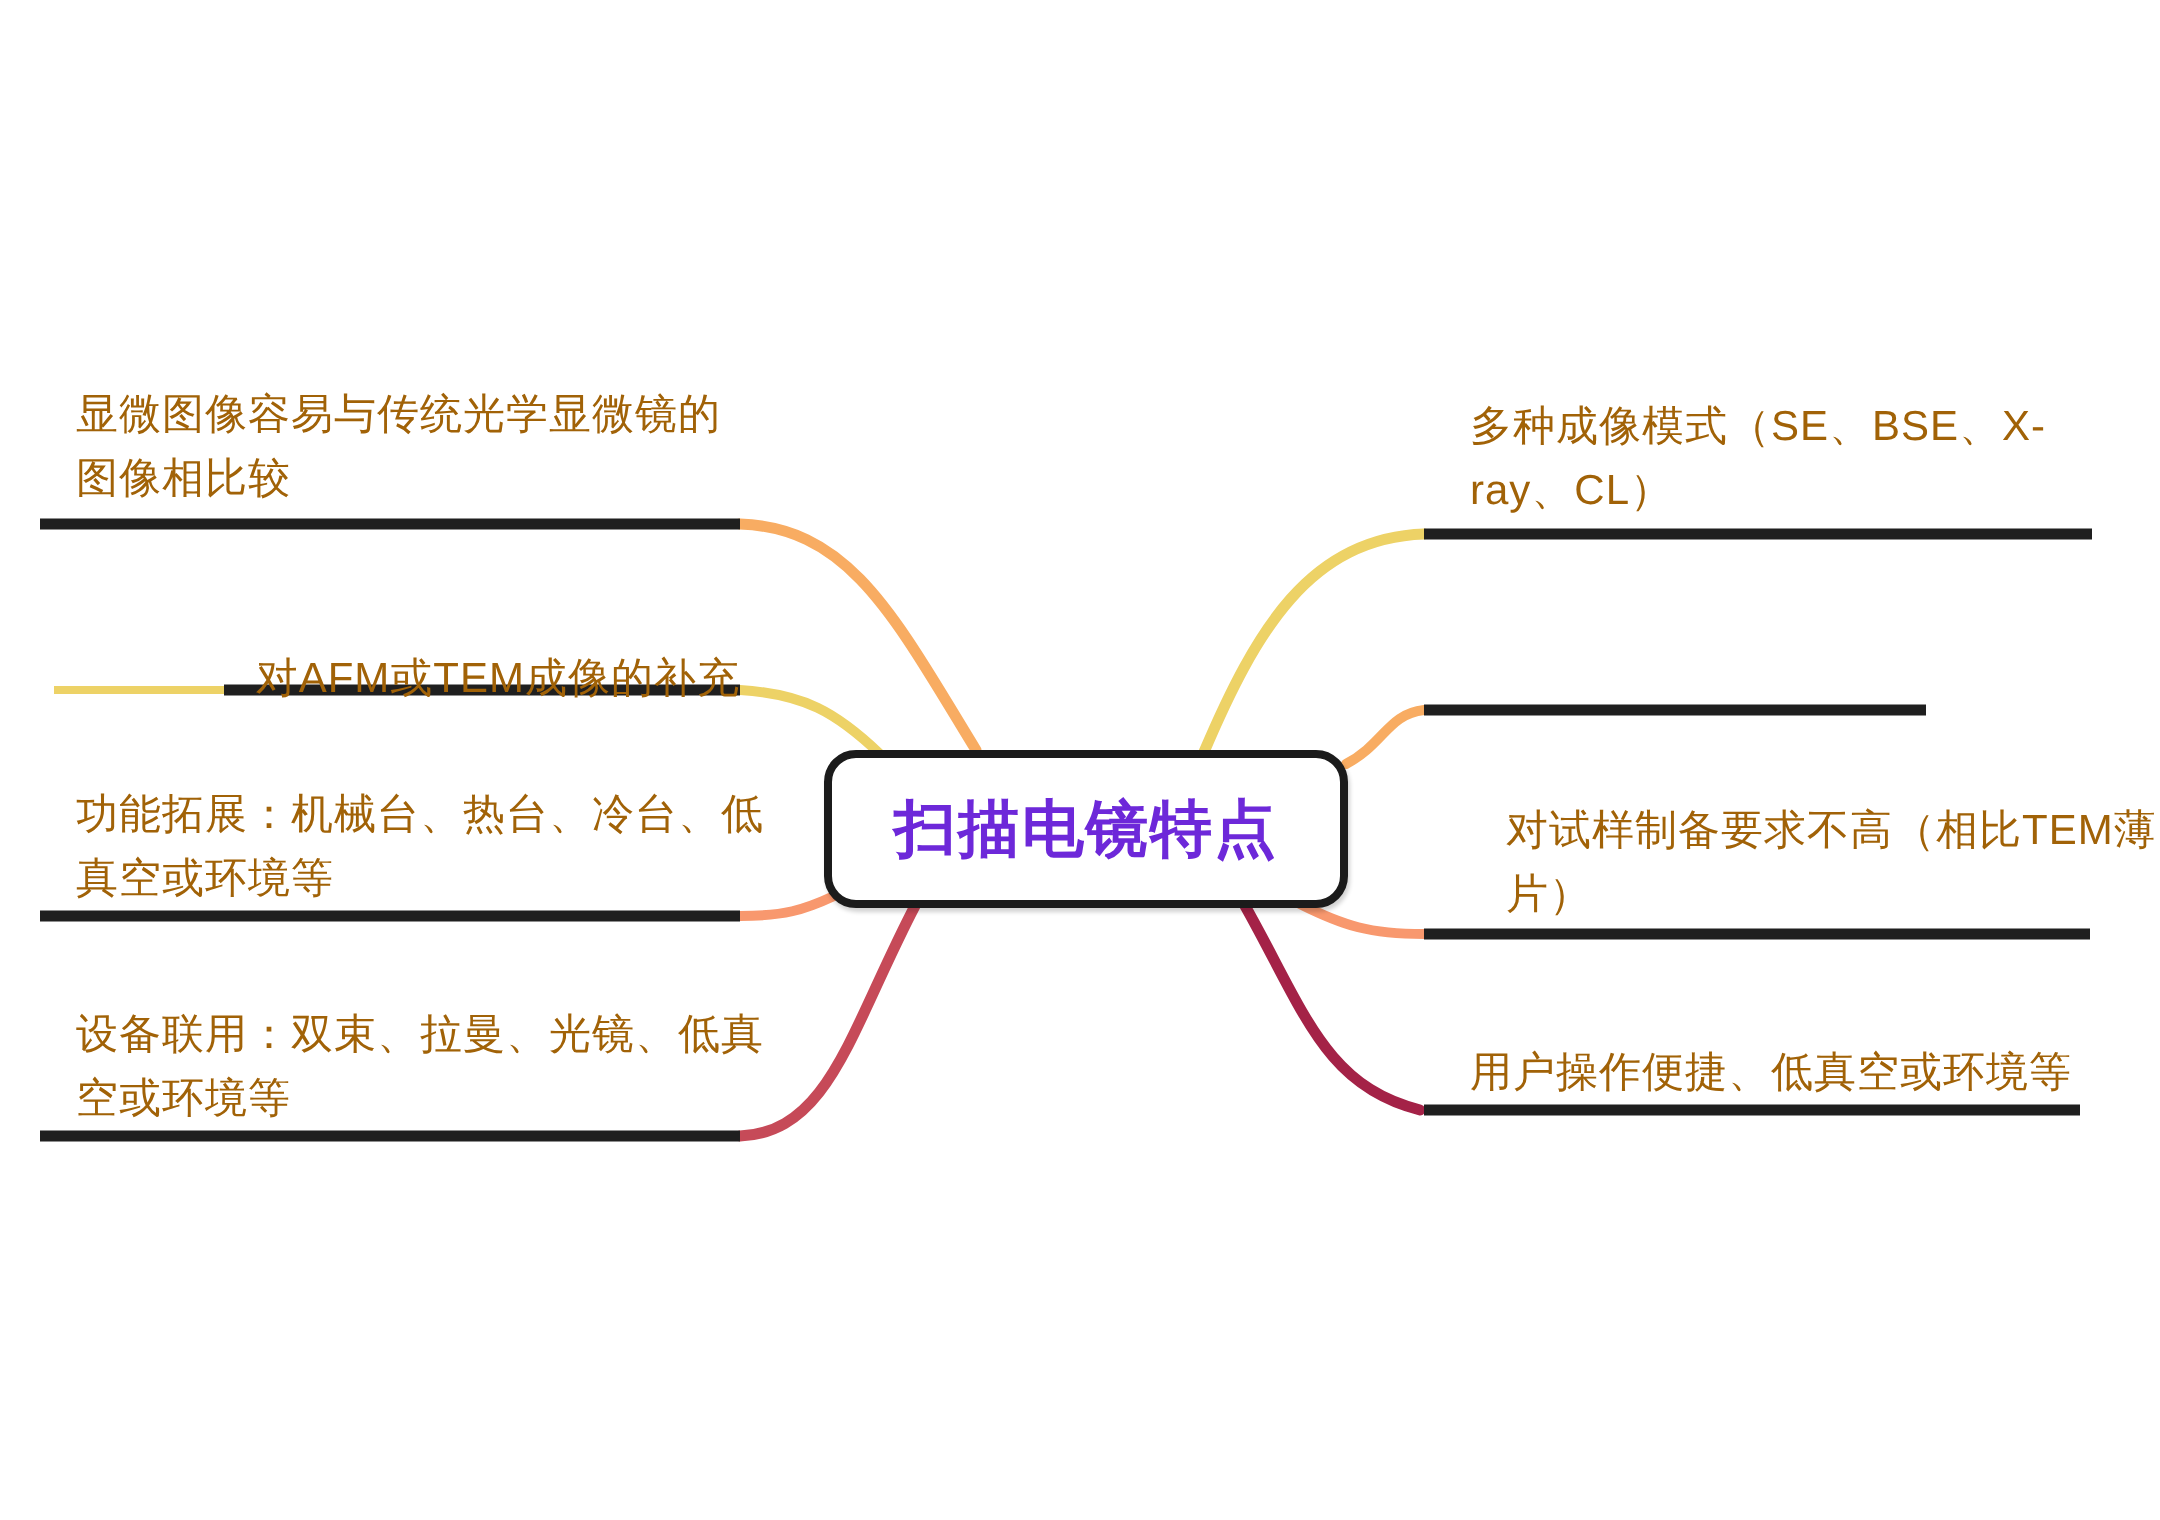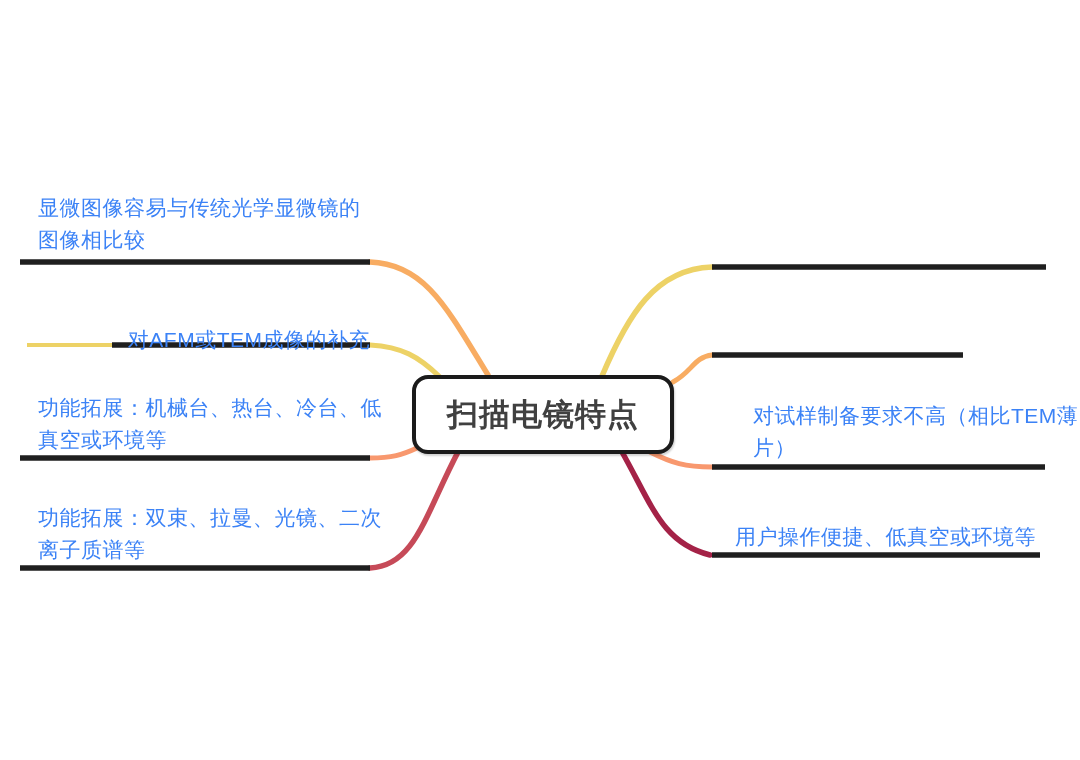--- a/index.html
+++ b/index.html
@@ -4,33 +4,33 @@
 <style>
   html,body { margin:0; padding:0; background:#ffffff; }
   #canvas {
     position:relative; width:1080px; height:760px;
     background:#ffffff; overflow:hidden;
     font-family:"Liberation Sans","DejaVu Sans",sans-serif;
   }
   #connectors { position:absolute; left:0; top:0; width:1080px; height:760px; }
   .label {
     position:absolute; font-size:21px; line-height:32px;
-    color:#3b82f6; letter-spacing:0.5px; cursor:default;
+    color:#a16207; letter-spacing:0.5px; cursor:default;
   }
   .label.nowrap { white-space:nowrap; }
   .label.right-align { text-align:right; }
   #central-node {
     position:absolute; left:412px; top:375px; width:262px; height:79px;
     box-sizing:border-box; background:#ffffff;
     border:4.5px solid #1b1b1b; border-radius:16px;
     display:flex; align-items:center; justify-content:center;
     box-shadow:1px 2px 2px rgba(0,0,0,0.18);
   }
   #central-node span {
-    font-size:31px; font-weight:700; color:#404040; letter-spacing:1px;
+    font-size:31px; font-weight:700; color:#6d28d9; letter-spacing:1px;
     white-space:nowrap;
     font-family:Liberation Mono, monospace;
   }
   
   .l1 { left:38px;  top:192px; width:342px; }
   .l2 { right:710px; top:324px; }
   .l3 { left:38px;  top:392px; width:346px; }
   .l4 { left:38px;  top:502px; width:346px; }
   
   .r1 { left:735px; top:198px; width:328px; }
@@ -61,22 +61,23 @@
     <line x1="20" y1="568" x2="370" y2="568" stroke-width="5.5" stroke="#1f1f1f"></line>
     <line x1="712" y1="267" x2="1046" y2="267" stroke-width="5.5" stroke="#1f1f1f"></line>
     <line x1="712" y1="355" x2="963" y2="355" stroke-width="5.5" stroke="#1f1f1f"></line>
     <line x1="712" y1="467" x2="1045" y2="467" stroke-width="5.5" stroke="#1f1f1f"></line>
     <line x1="712" y1="555" x2="1040" y2="555" stroke-width="5.5" stroke="#1f1f1f"></line>
   </svg>
 
   <div class="label l1">显微图像容易与传统光学显微镜的图像相比较</div>
   <div class="label l2 nowrap right-align">对AFM或TEM成像的补充</div>
   <div class="label l3">功能拓展：机械台、热台、冷台、低真空或环境等</div>
-  <div class="label l4">功能拓展：双束、拉曼、光镜、二次离子质谱等</div>
+  <div class="label l4">设备联用：双束、拉曼、光镜、低真空或环境等</div>
 
+  <div class="label r1">多种成像模式（SE、BSE、X-ray、CL）</div>
   <div class="label r3">对试样制备要求不高（相比TEM薄片）</div>
   <div class="label r4 nowrap">用户操作便捷、低真空或环境等</div>
 
   <div id="central-node">
     <span>扫描电镜特点</span>
   </div>
 
 </div>
 
 </body></html>

